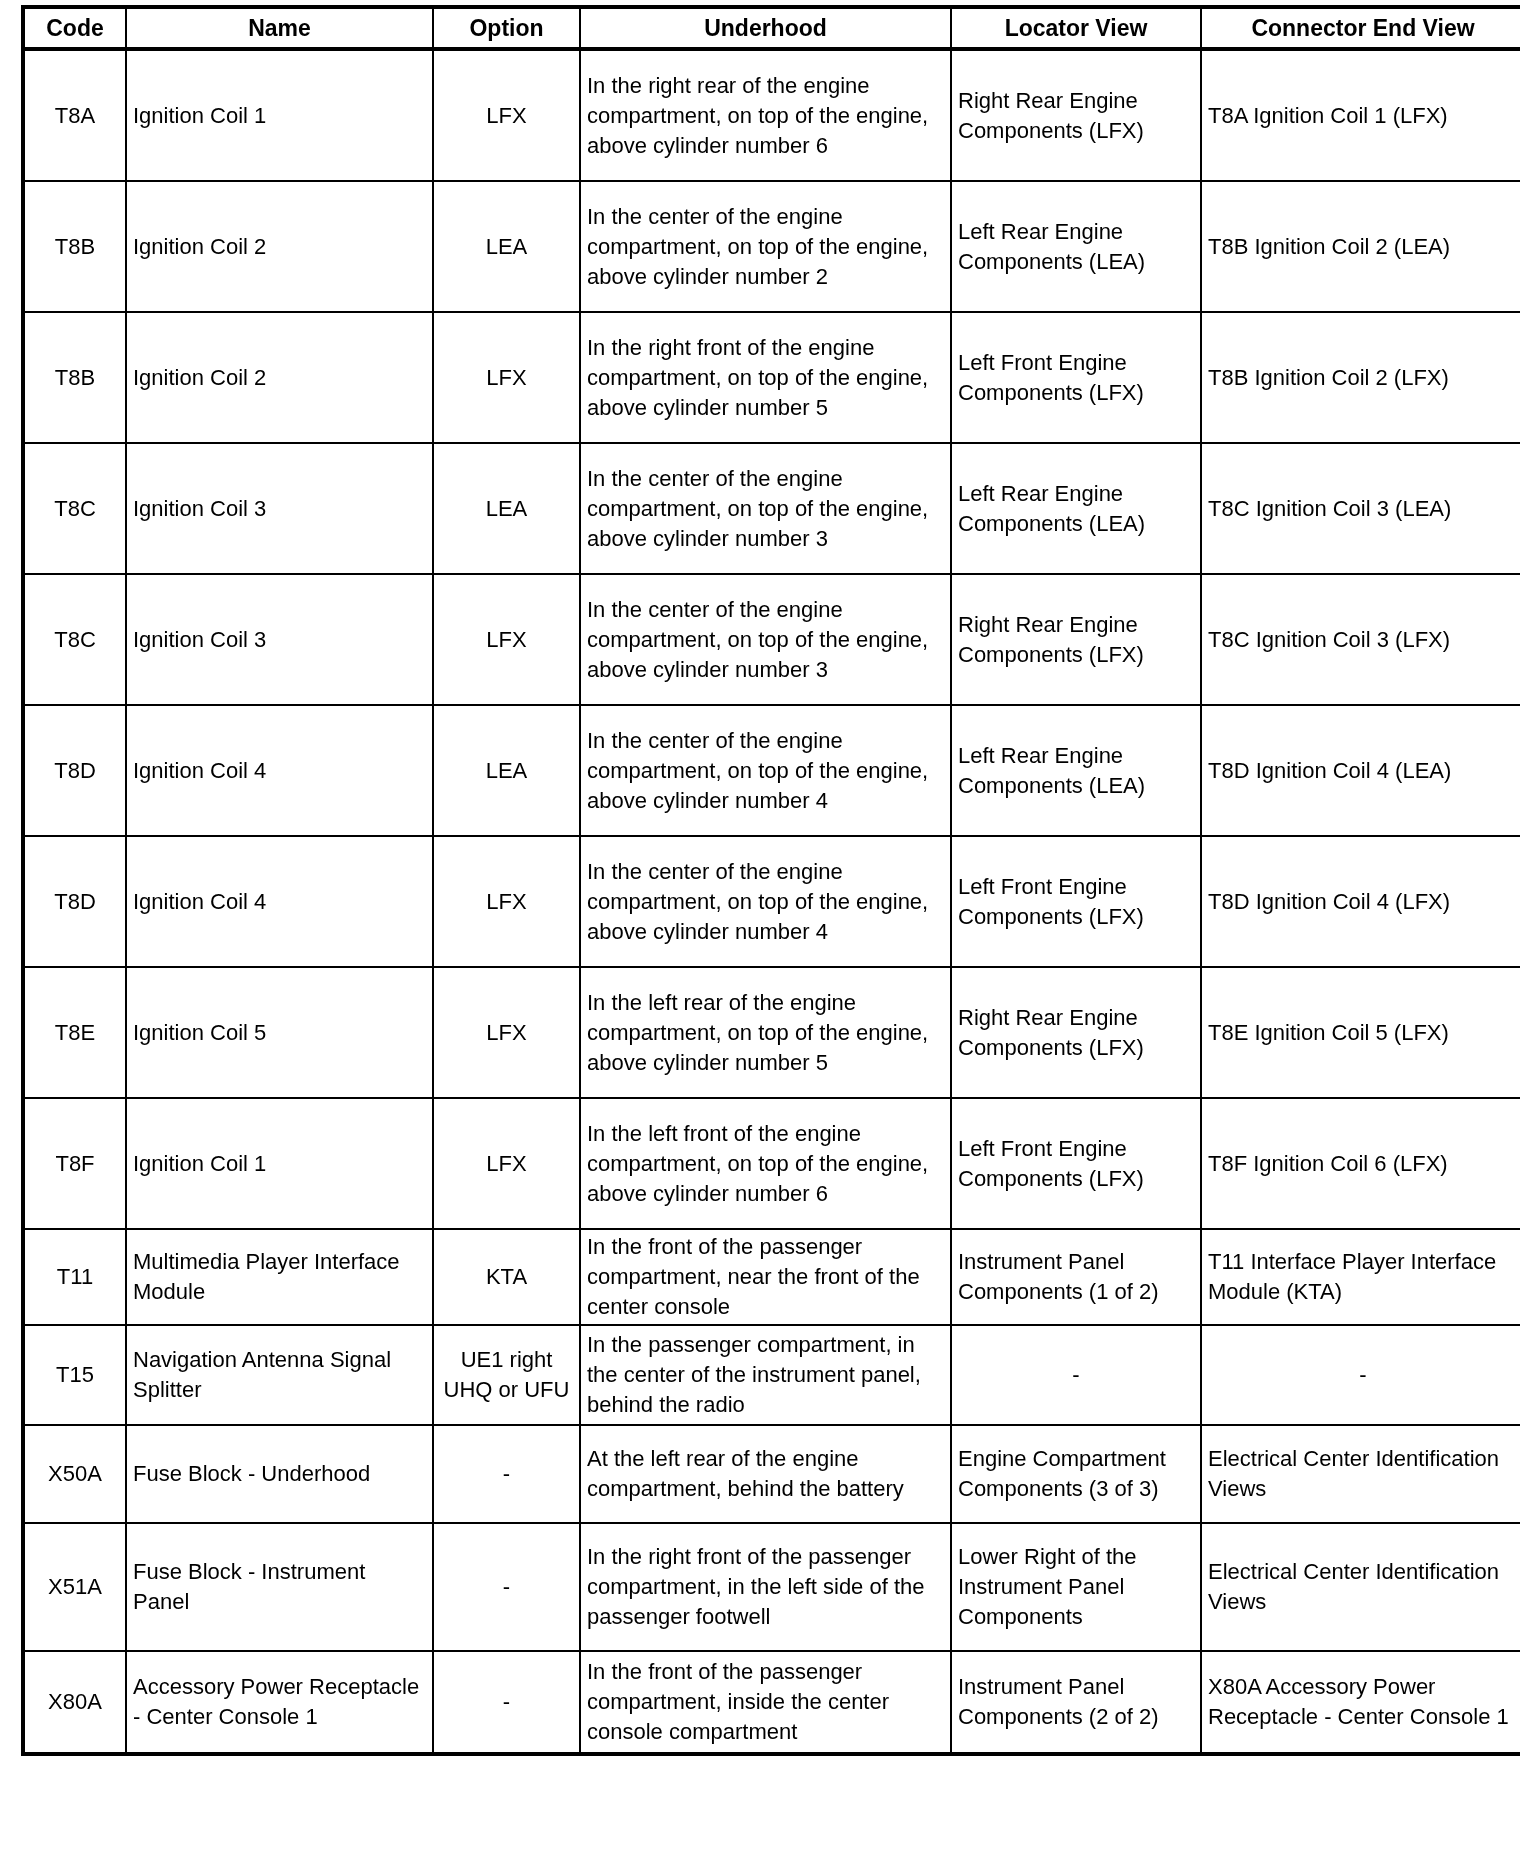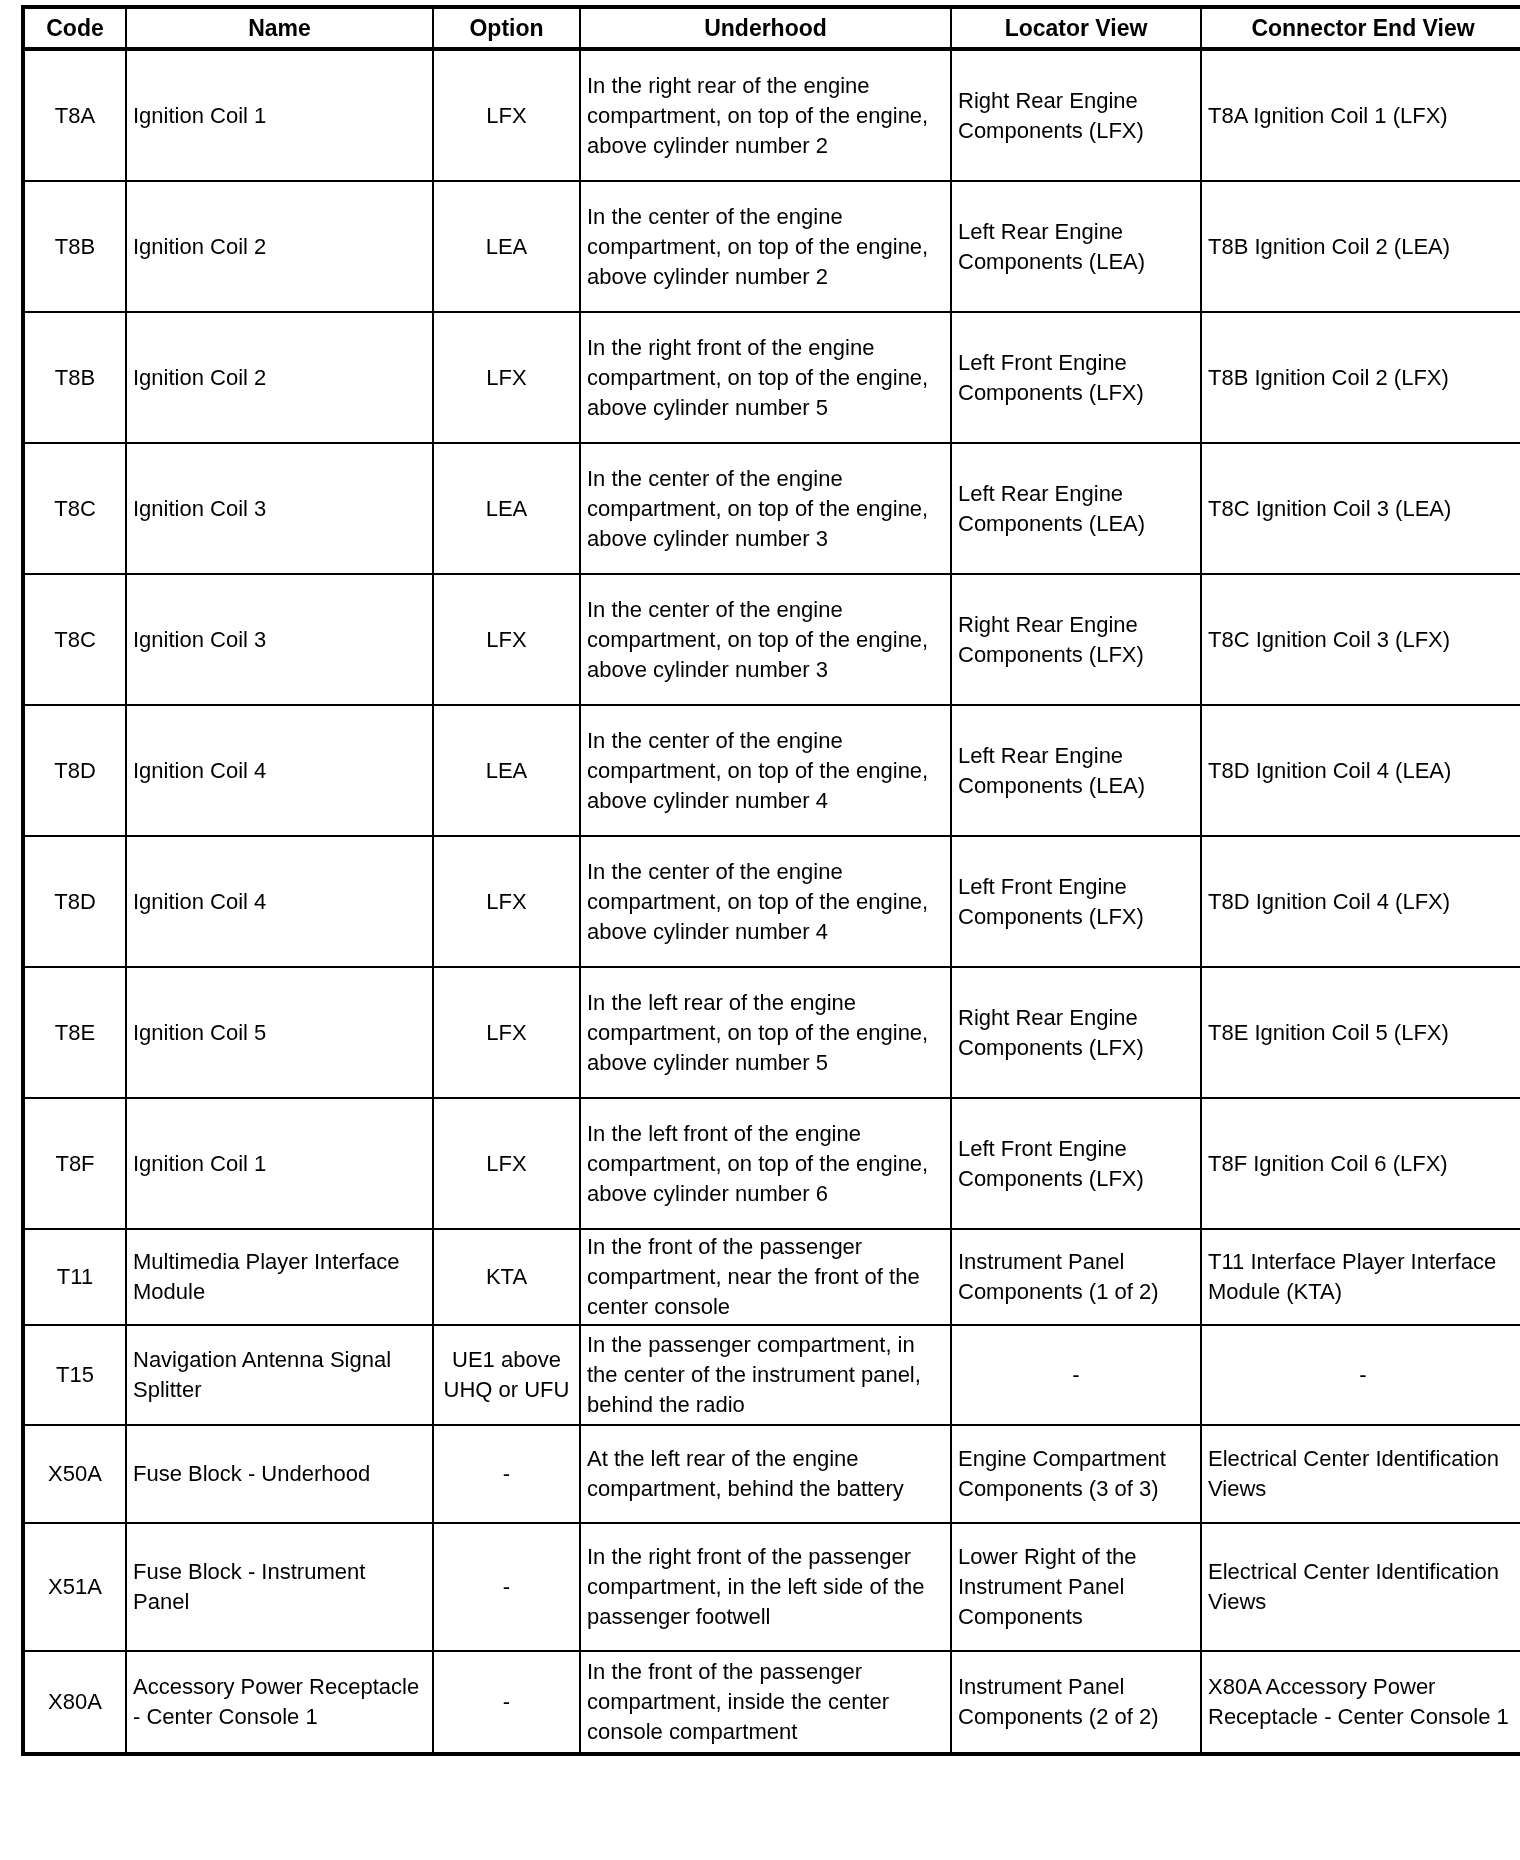--- a/index.html
+++ b/index.html
@@ -85,21 +85,21 @@
       <th>Underhood</th>
       <th>Locator View</th>
       <th>Connector End View</th>
     </tr>
   </thead>
   <tbody>
     <tr class="h-coil">
       <td class="c-code">T8A</td>
       <td class="c-name">Ignition Coil 1</td>
       <td class="c-option">LFX</td>
-      <td class="c-loc">In the right rear of the engine compartment, on top of the engine, above cylinder number 2</td>
+      <td class="c-loc">In the right rear of the engine compartment, on top of the engine, above cylinder number 6</td>
       <td class="c-locator">Right Rear Engine Components (LFX)</td>
       <td class="c-conn">T8A Ignition Coil 1 (LFX)</td>
     </tr>
     <tr class="h-coil">
       <td class="c-code">T8B</td>
       <td class="c-name">Ignition Coil 2</td>
       <td class="c-option">LEA</td>
       <td class="c-loc">In the center of the engine compartment, on top of the engine, above cylinder number 2</td>
       <td class="c-locator">Left Rear Engine Components (LEA)</td>
       <td class="c-conn">T8B Ignition Coil 2 (LEA)</td>
@@ -164,21 +164,21 @@
       <td class="c-code">T11</td>
       <td class="c-name">Multimedia Player Interface Module</td>
       <td class="c-option">KTA</td>
       <td class="c-loc">In the front of the passenger compartment, near the front of the center console</td>
       <td class="c-locator">Instrument Panel Components (1 of 2)</td>
       <td class="c-conn">T11 Interface Player Interface Module (KTA)</td>
     </tr>
     <tr class="h-102">
       <td class="c-code">T15</td>
       <td class="c-name">Navigation Antenna Signal Splitter</td>
-      <td class="c-option">UE1 above UHQ or UFU</td>
+      <td class="c-option">UE1 right UHQ or UFU</td>
       <td class="c-loc">In the passenger compartment, in the center of the instrument panel, behind the radio</td>
       <td class="dash">-</td>
       <td class="dash">-</td>
     </tr>
     <tr class="h-100">
       <td class="c-code">X50A</td>
       <td class="c-name">Fuse Block - Underhood</td>
       <td class="c-option">-</td>
       <td class="c-loc">At the left rear of the engine compartment, behind the battery</td>
       <td class="c-locator">Engine Compartment Components (3 of 3)</td>

